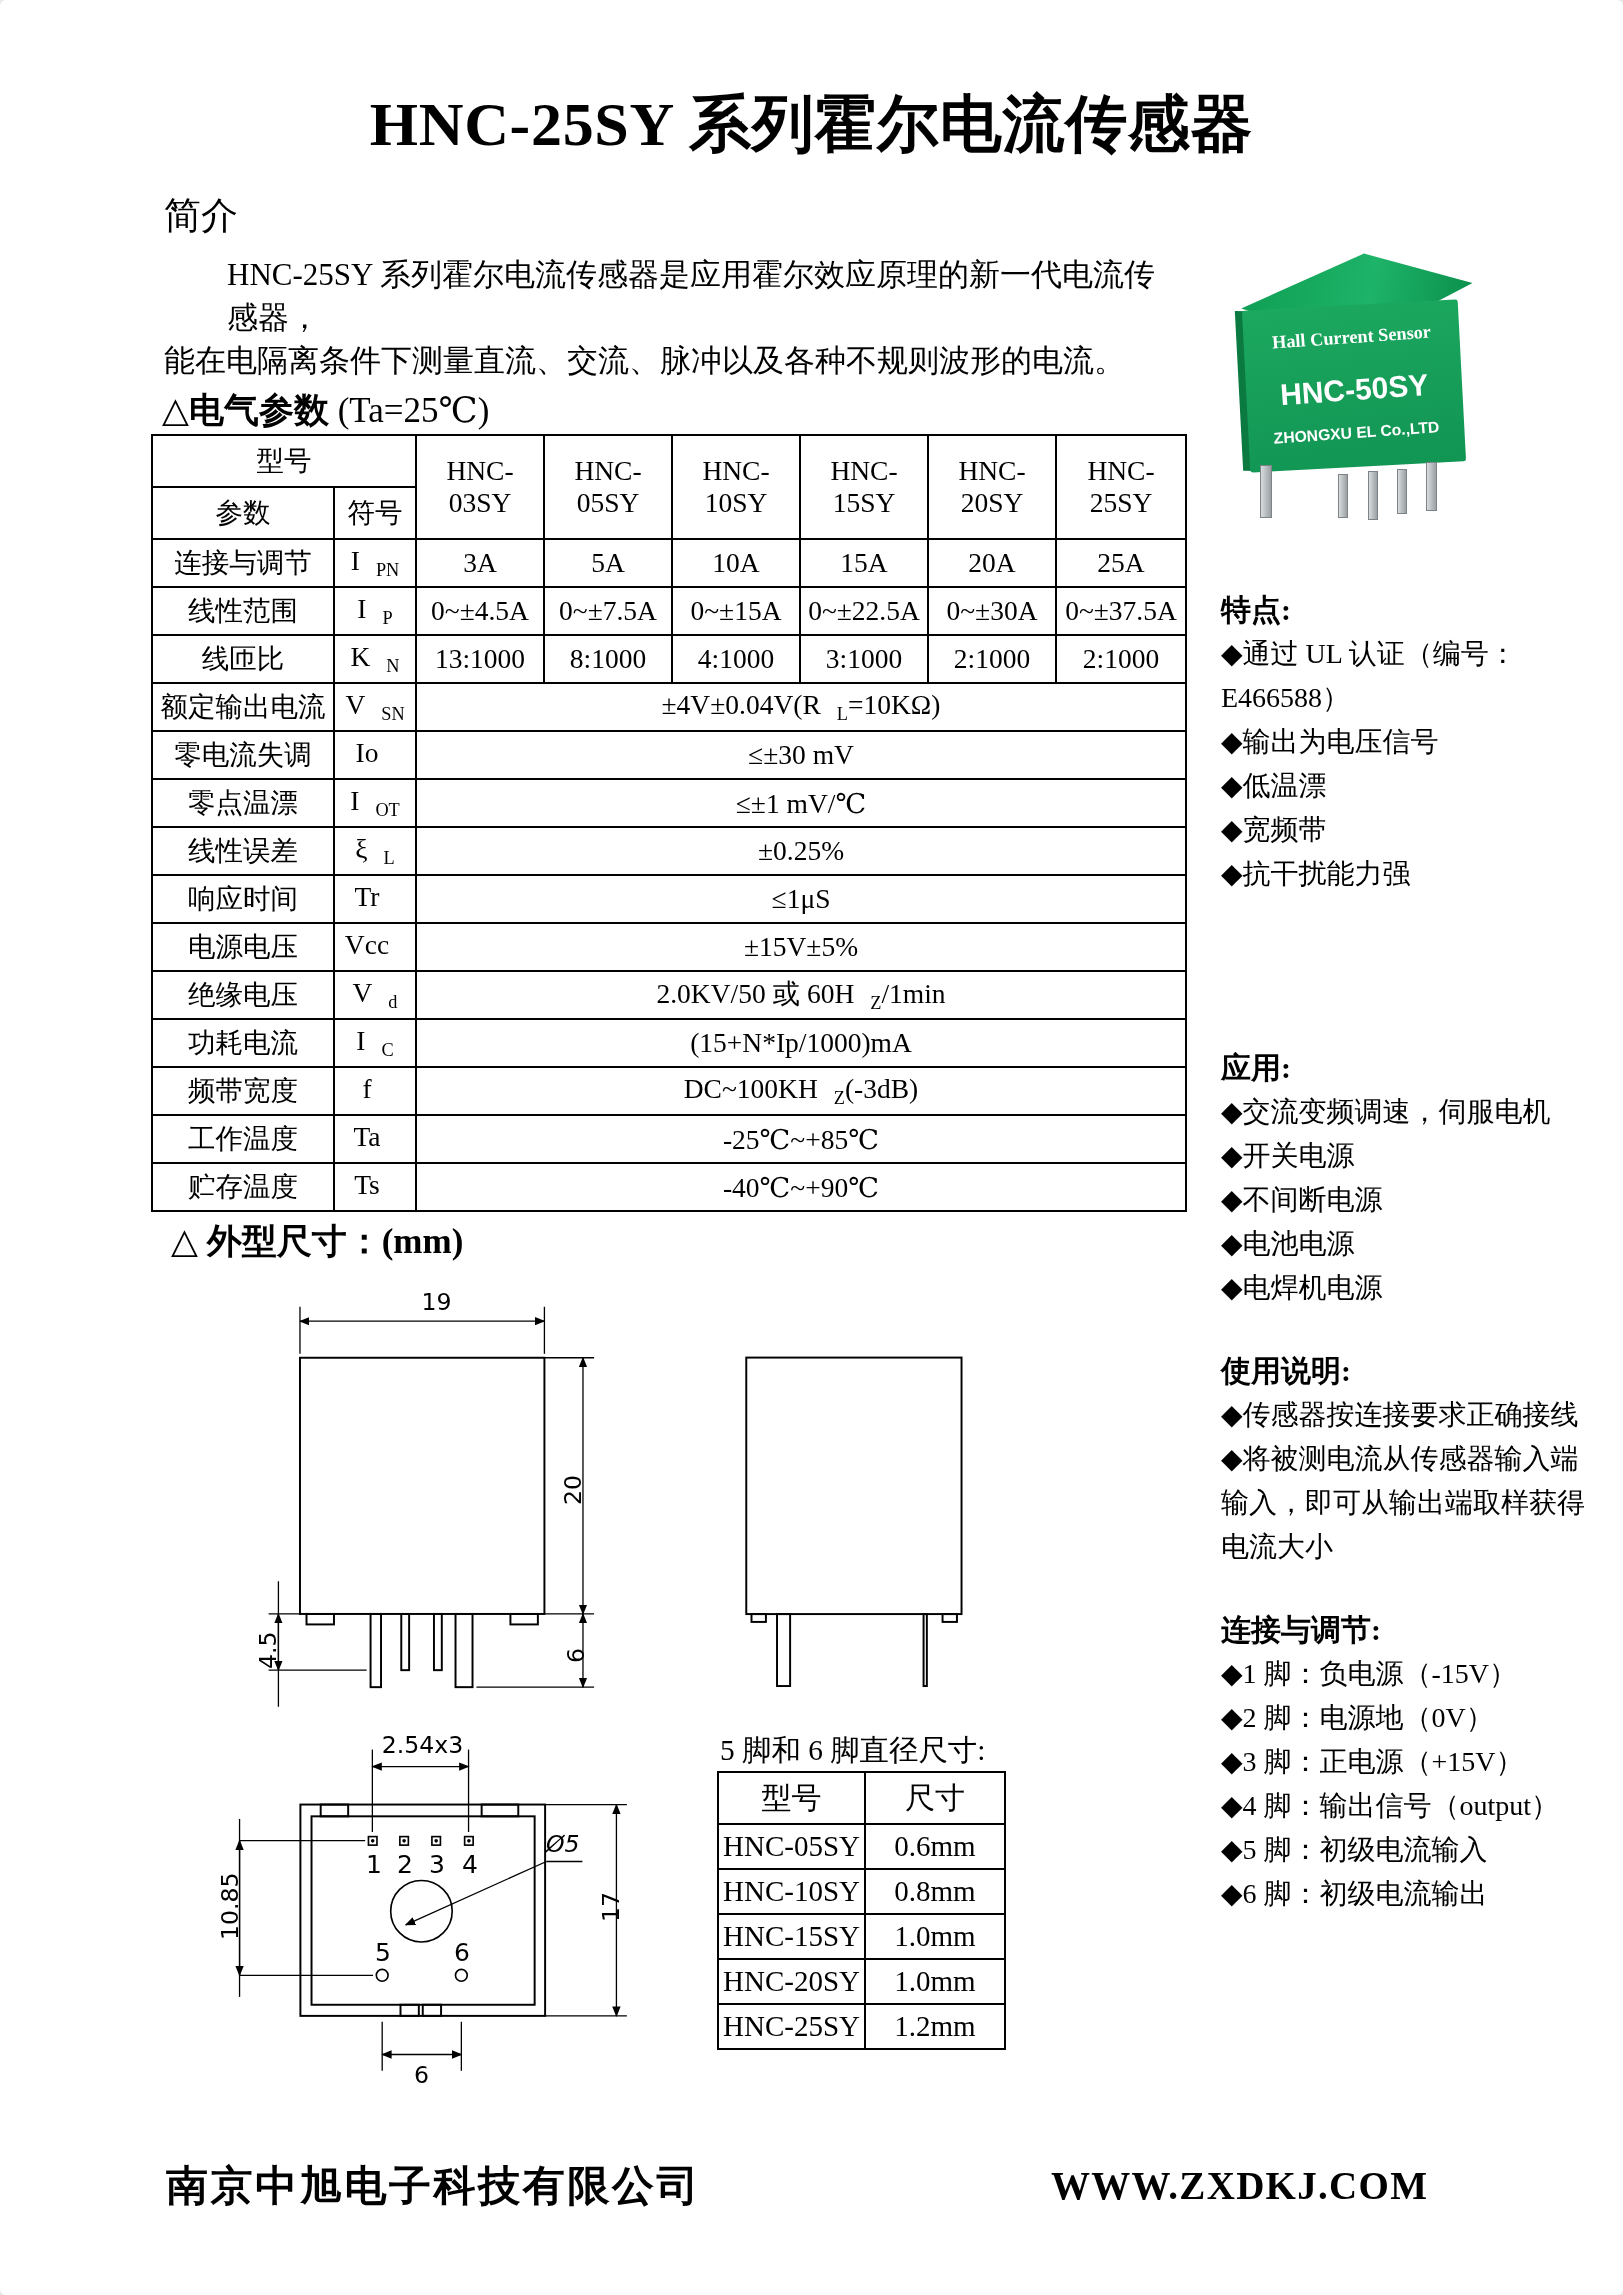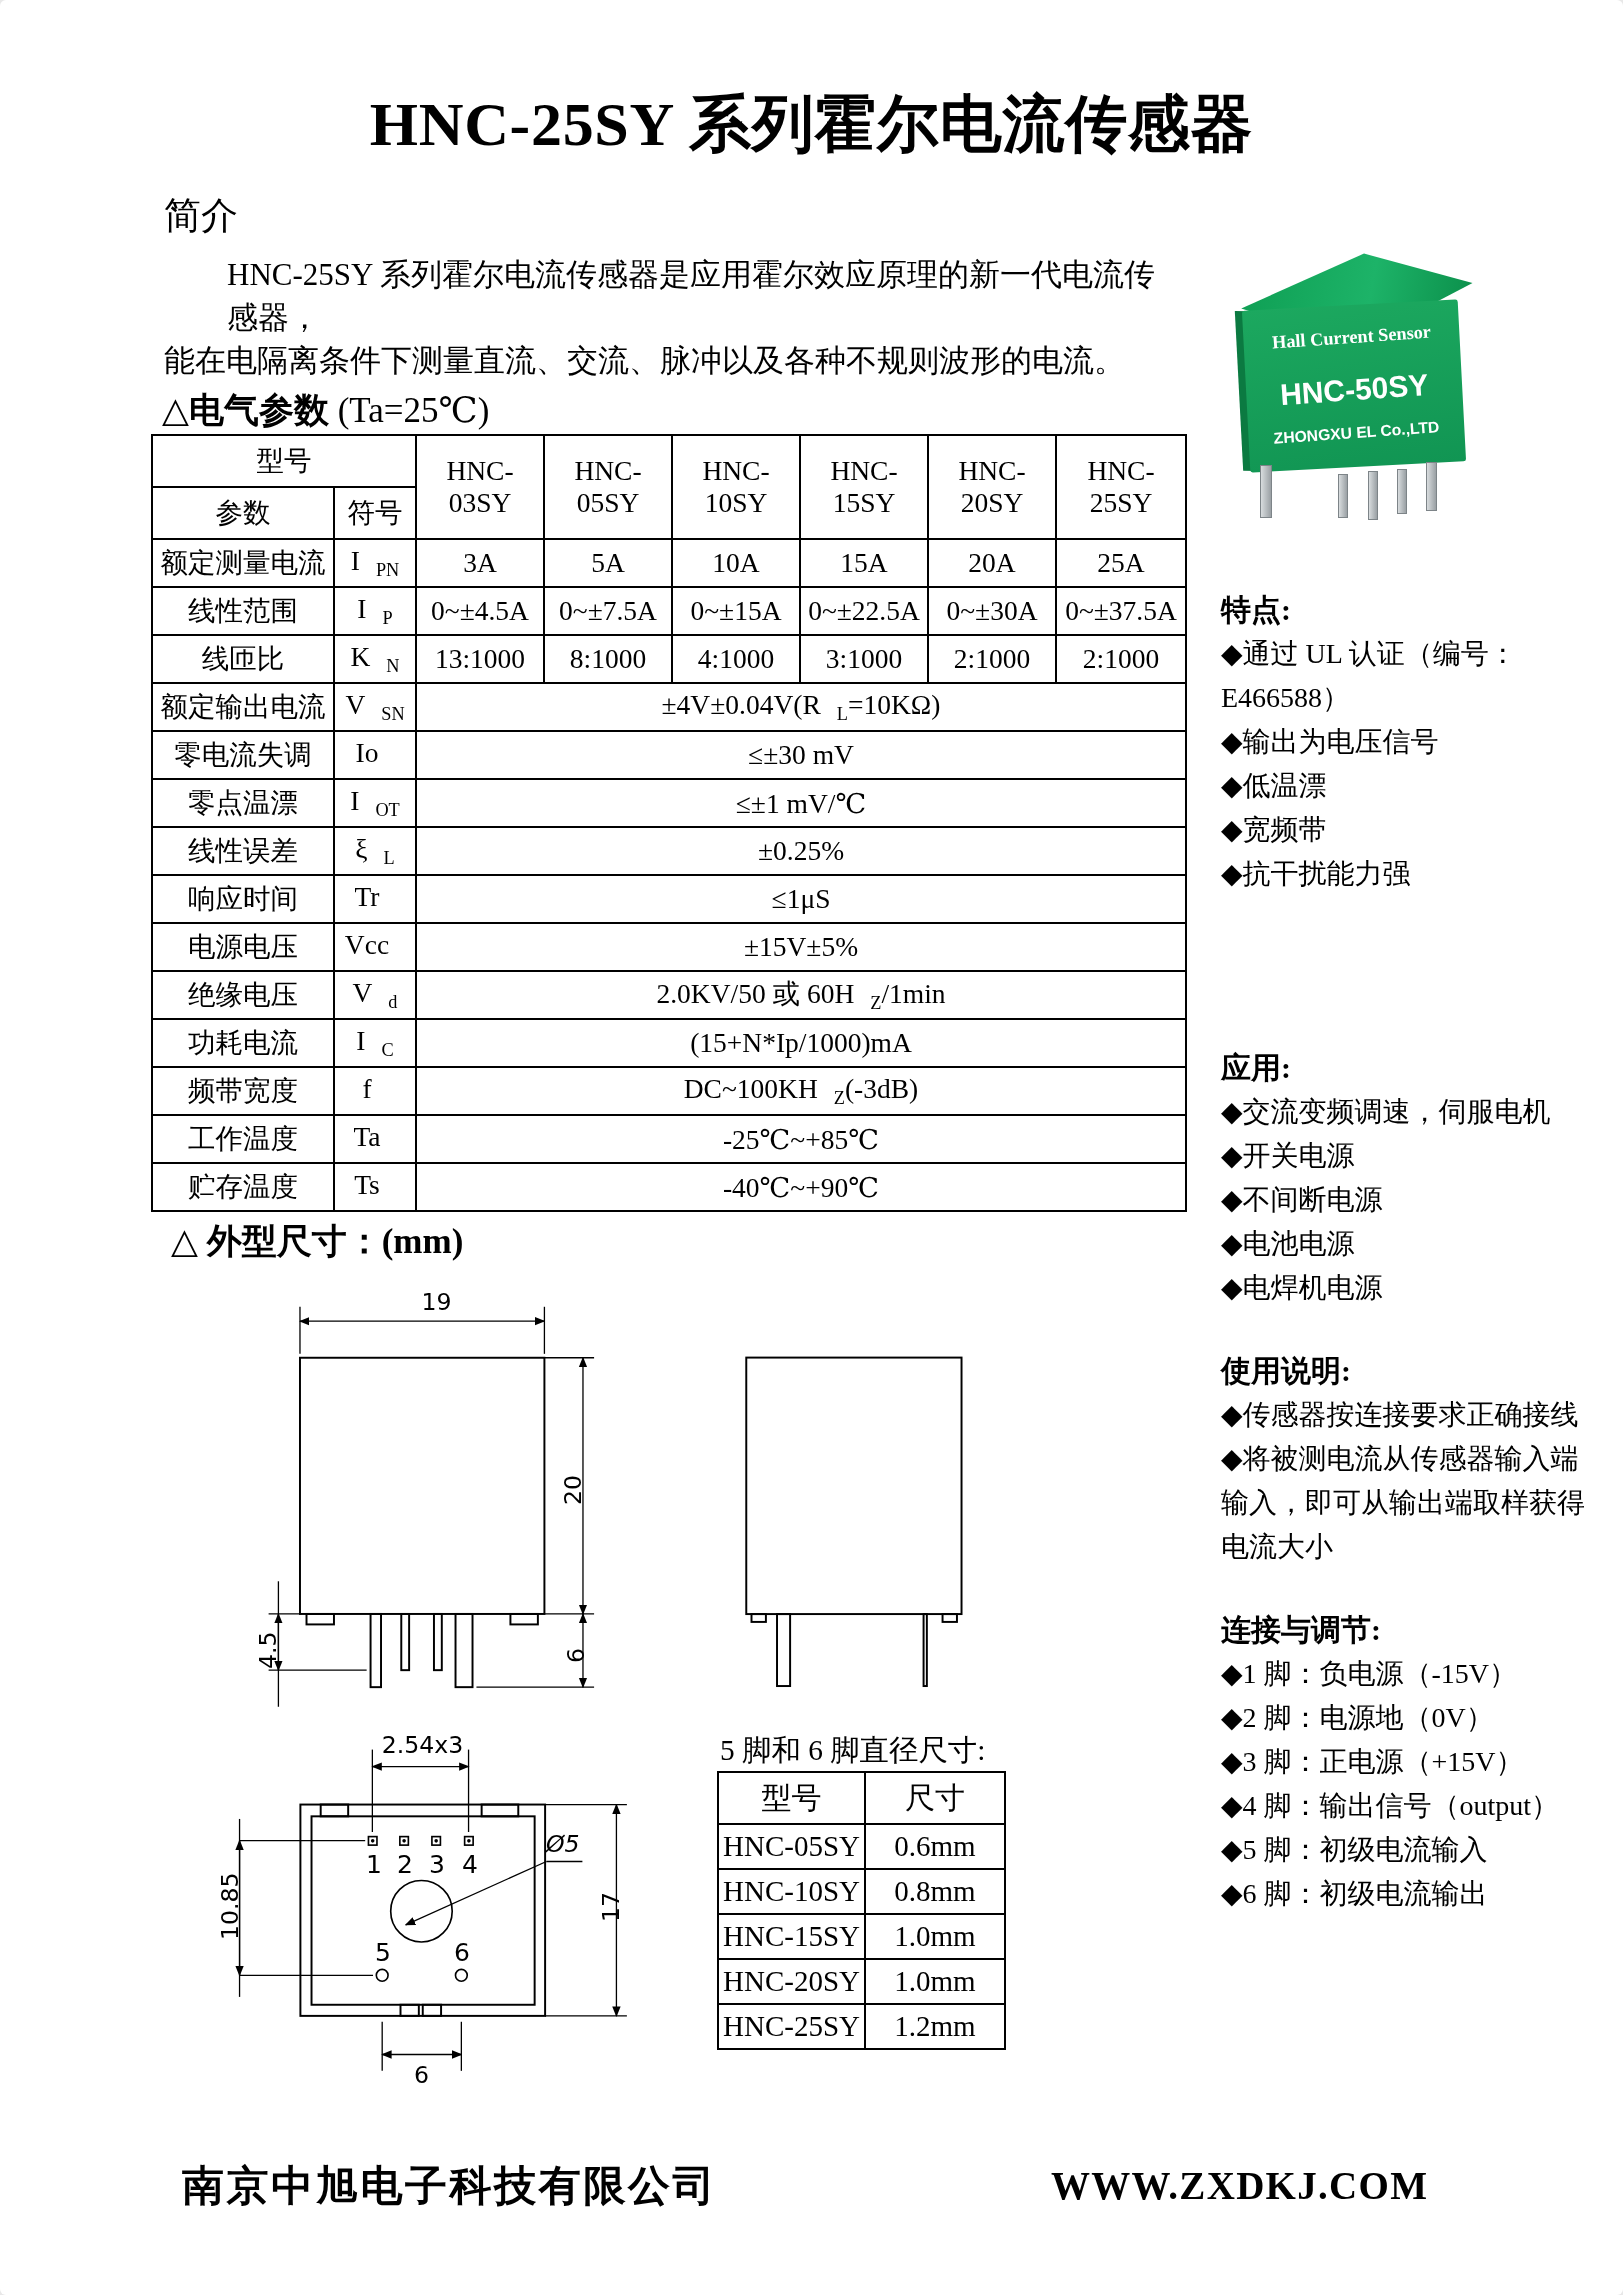--- a/index.html
+++ b/index.html
@@ -48,21 +48,21 @@
   .pin-num{position:absolute;font-family:"DejaVu Sans",sans-serif;font-size:25px;}
   .hole-label{font-style:italic;}
   
   .pin-caption{left:720px;top:1731px;font-size:29.4px;}
   table.pintab{position:absolute;left:717px;top:1771px;width:287px;border-collapse:collapse;table-layout:fixed;}
   table.pintab td{border:2px solid #000;text-align:center;vertical-align:middle;font-size:29px;padding:0;}
   table.pintab tr.ph td{height:50px;font-size:30px;}
   table.pintab tr.pr td{height:43px;}
   
   .footer-company{left:166px;top:2158px;font-size:42px;font-weight:bold;
-                  font-family:"Liberation Sans","DejaVu Sans",sans-serif;letter-spacing:2.6px;margin-left:16px;}
+                  font-family:"Liberation Sans","DejaVu Sans",sans-serif;letter-spacing:2.6px;}
   .footer-site{left:1051px;top:2163px;font-size:39px;font-weight:bold;letter-spacing:1.3px;text-align:right;}
 </style>
 </head>
 <body>
 
 <div id="page">
 
   <div class="abs doc-title">HNC-25SY 系列霍尔电流传感器</div>
 
   <div class="abs intro-heading">简介</div>
@@ -111,21 +111,21 @@
       <td rowspan="2">HNC-15SY</td>
       <td rowspan="2">HNC-20SY</td>
       <td rowspan="2">HNC-25SY</td>
     </tr>
     <tr class="hrow">
       <td class="param-cell">参数</td>
       <td>符号</td>
     </tr>
 
     <tr class="drow">
-      <td class="param-cell">额定测量电流</td>
+      <td class="param-cell">连接与调节</td>
       <td class="sym-cell"><span>I</span><sub class="symsub">PN</sub></td>
       <td>3A</td>
       <td>5A</td>
       <td>10A</td>
       <td>15A</td>
       <td>20A</td>
       <td>25A</td>
     </tr>
     <tr class="drow">
       <td class="param-cell">线性范围</td>

